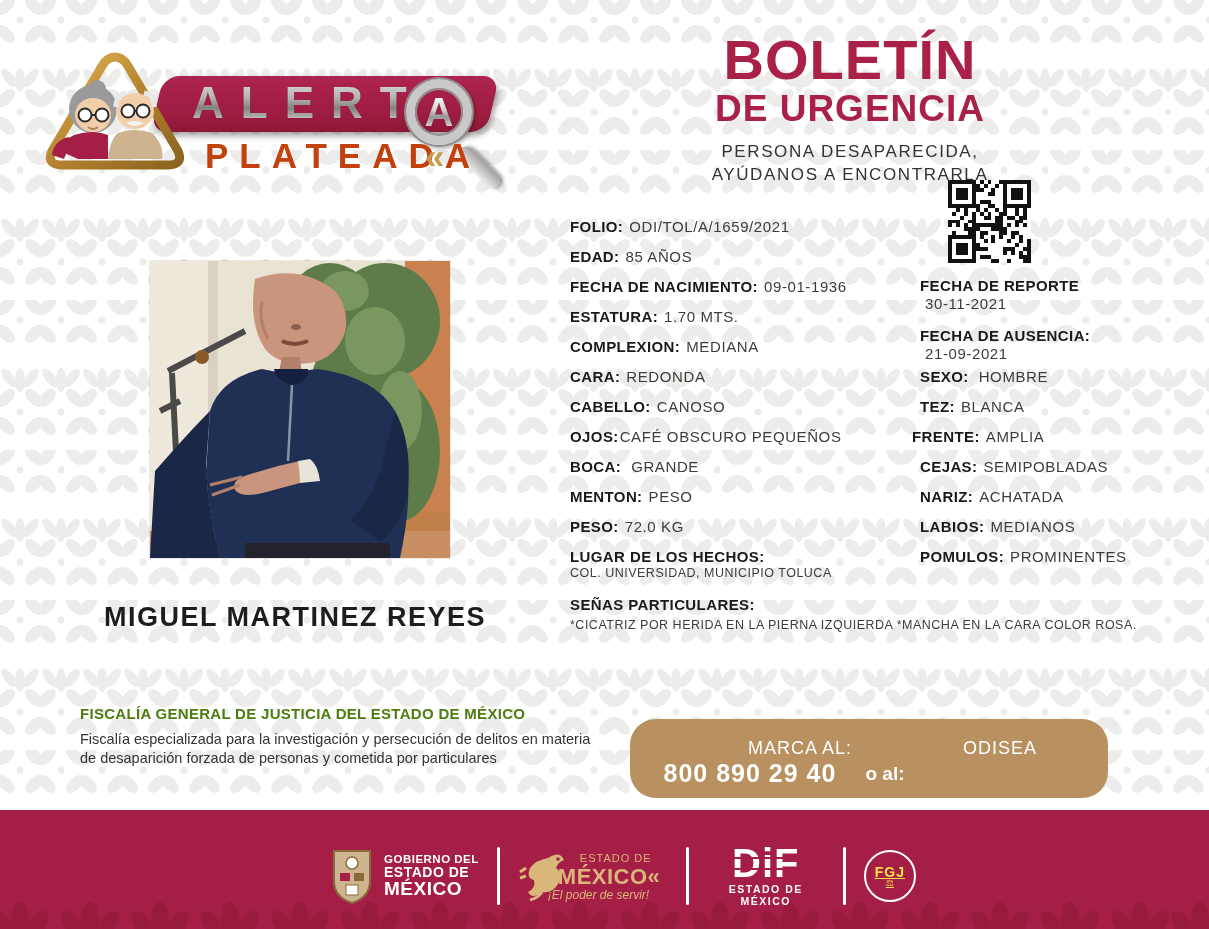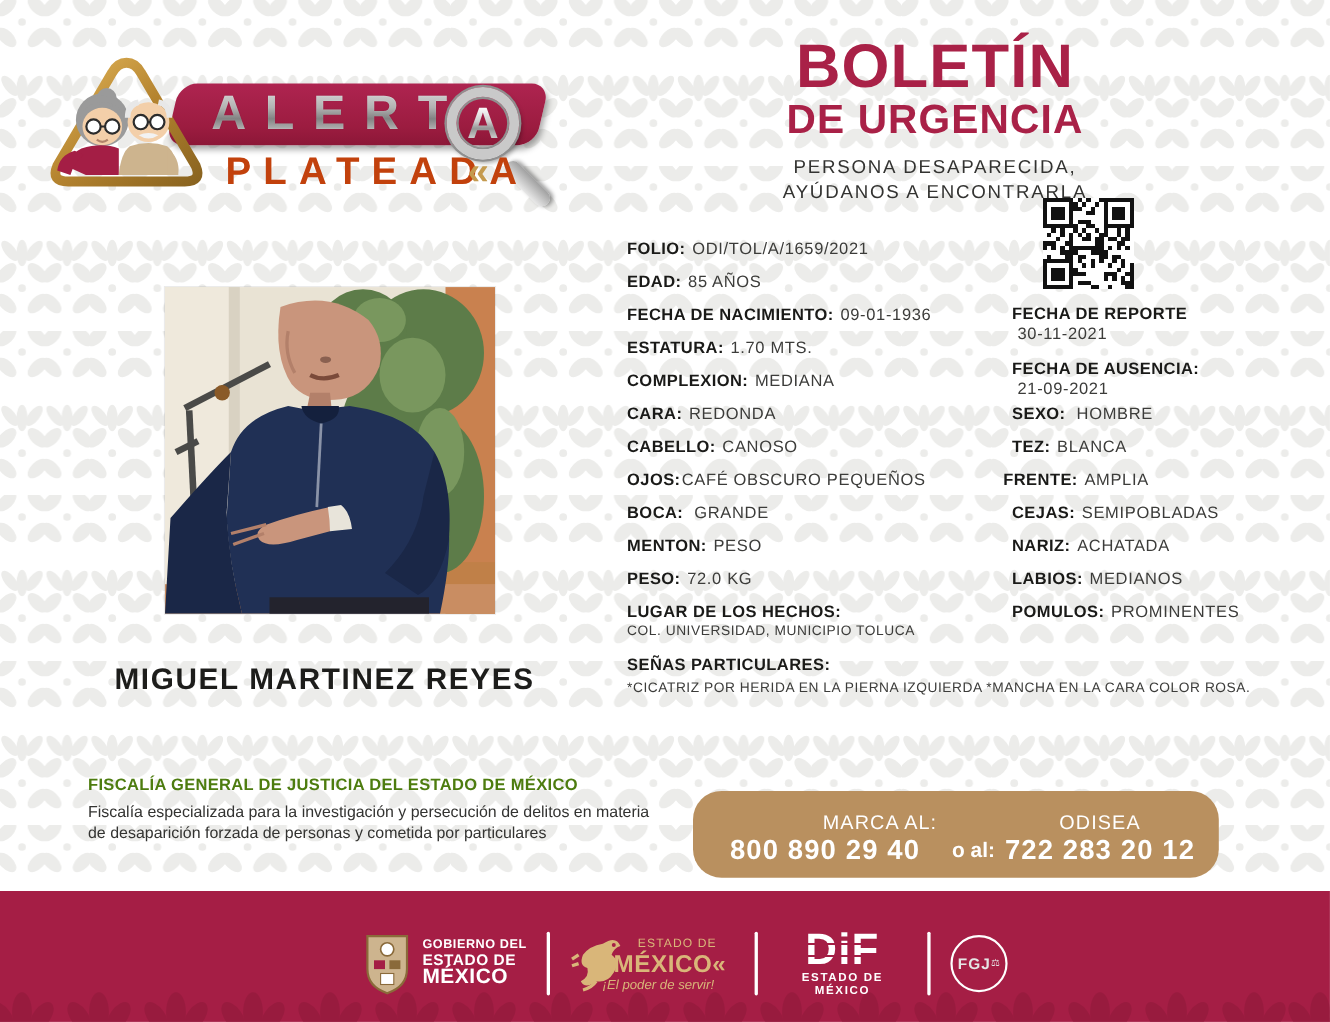--- a/index.html
+++ b/index.html
@@ -78,22 +78,22 @@
   #gob-l3 { font-size:19px; letter-spacing:.5px; }
   #edomex-block { position:relative; width:150px; height:64px; }
   #edomex-top { position:absolute; left:62px; top:8px; font-size:11px; color:#d9b679; letter-spacing:1px; }
   #edomex-word { position:absolute; left:40px; top:20px; font-size:22px; font-weight:800; color:#d9b679; letter-spacing:.5px; }
   #edomex-slogan { position:absolute; left:30px; top:44px; font-size:12px; font-style:italic; color:#d9b679; }
   #dif-block { width:118px; text-align:center; color:#fff; }
   #dif-word { font-size:40px; font-weight:800; letter-spacing:1px; line-height:.9;
     background:linear-gradient(180deg,#ffffff 0%,#ffffff 34%, #a51e45 34%, #a51e45 40%, #ffffff 40%, #ffffff 64%, #a51e45 64%, #a51e45 70%, #ffffff 70%);
     -webkit-background-clip:text; background-clip:text; color:transparent; }
   #dif-sub { font-size:10.5px; font-weight:bold; letter-spacing:1.5px; margin-top:2px; color:#fff; }
-  #fgj-block { width:52px; height:52px; border:2.5px solid #fff; border-radius:50%; display:flex; flex-direction:row;
-    align-items:center; justify-content:center; color:#e5e5e5; }
+  #fgj-block { width:52px; height:52px; border:2.5px solid #fff; border-radius:50%; display:flex; flex-direction:column;
+    align-items:center; justify-content:center; color:#fde047;text-decoration:underline; }
   #fgj-text { font-size:14px; font-weight:800; letter-spacing:1px; }
   #fgj-wings { font-size:9px; line-height:.8; }
 </style>
 </head>
 <body>
 
 <div id="poster">
 
   <svg id="bgpattern" width="1209" height="929">
     <defs>
@@ -522,21 +522,20 @@
       <div>Fiscalía especializada para la investigación y persecución de delitos en materia</div>
       <div>de desaparición forzada de personas y cometida por particulares</div>
     </div>
   </div>
 
   <div class="abs" id="contact-bar">
     <div id="marca-label">MARCA AL:</div>
     <div id="phone1">800 890 29 40</div>
     <div id="oal">o al:</div>
     <div id="odisea-label">ODISEA</div>
-    <div id="phone2">722 283 20 12</div>
   </div>
 
   <div class="abs" id="footer">
     <svg width="1209" height="119" style="position:absolute; inset:0;">
       <defs>
         <g id="fleaf">
           <ellipse cx="0" cy="10" rx="9" ry="18" fill="#8f1a3a"></ellipse>
           <ellipse cx="-18" cy="14" rx="8" ry="15" fill="#8f1a3a" transform="rotate(-35 -18 14)"></ellipse>
           <ellipse cx="18" cy="14" rx="8" ry="15" fill="#8f1a3a" transform="rotate(35 18 14)"></ellipse>
         </g>

